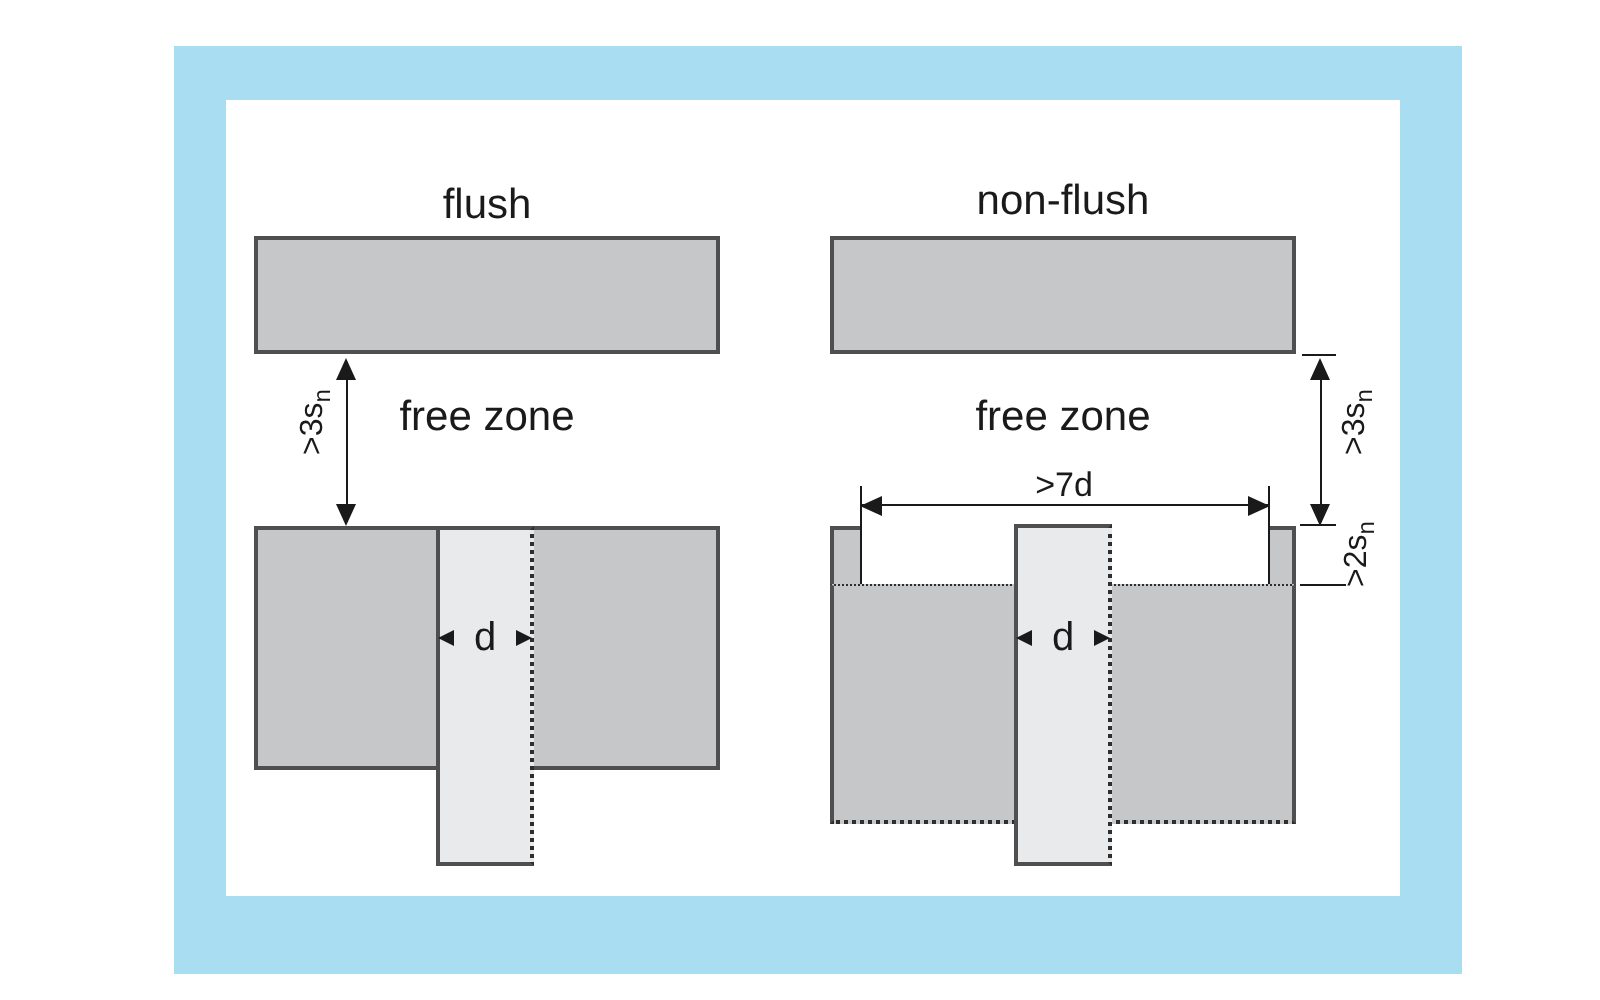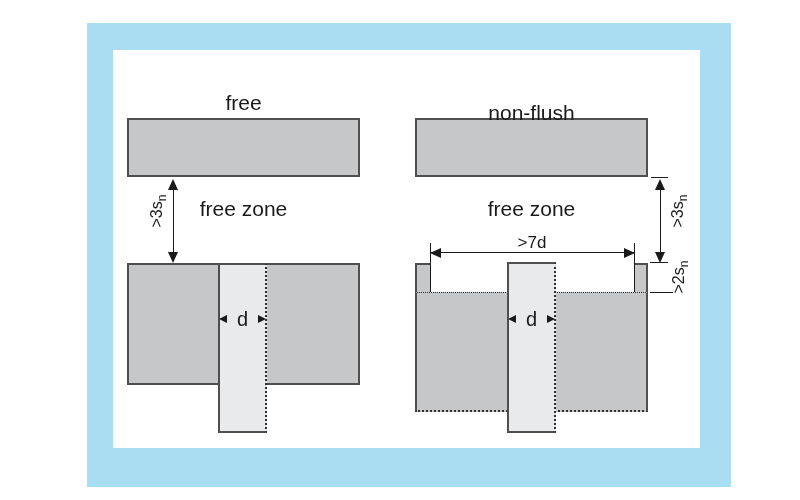--- a/index.html
+++ b/index.html
@@ -45,21 +45,21 @@
   .dtri.r{border-top:4px solid transparent;border-bottom:4px solid transparent;border-left:8px solid var(--dim);}
   
   #f-title{left:127px;top:90px;width:233px;}
   #f-target{left:127px;top:118px;width:233px;height:59px;}
   #f-freezone{left:127px;top:196px;width:233px;}
   #f-vdim{left:168px;top:179px;height:84px;}
   #f-3sn{left:157px;top:211px;}
   #f-block{left:127px;top:263px;width:233px;height:122px;}
   #f-sensor{left:218px;top:263px;width:49px;height:170px;}
   #f-drow{left:219px;top:308px;width:47px;}
-  #n-title{left:415px;top:100px;width:233px;}
+  #n-title{left:415px;top:88px;width:233px;}
   #n-target{left:415px;top:118px;width:233px;height:59px;}
   #n-freezone{left:415px;top:196px;width:233px;}
   #n-7dlabel{left:430px;top:233px;width:204px;}
   #n-7ddim{left:430px;top:248px;width:205px;}
   #n-extl{left:430px;top:243px;height:49px;}
   #n-extr{left:634px;top:243px;height:49px;}
   #n-riml{left:415px;top:263px;width:15px;height:29px;background:var(--metal);
     border-left:2px solid var(--outline);border-top:2px solid var(--outline);z-index:2;}
   #n-rimr{left:634px;top:263px;width:14px;height:29px;background:var(--metal);
     border-right:2px solid var(--outline);border-top:2px solid var(--outline);z-index:2;}
@@ -75,21 +75,21 @@
   #n-lead3{left:650px;top:292px;width:23px;}
   #n-2sn{left:679px;top:277px;}
 </style>
 </head>
 <body>
 
 <div class="abs" id="frame"></div>
 
 <div>
 
-  <div class="abs title" id="f-title">free</div>
+  <div class="abs title" id="f-title">flush</div>
   <div class="abs shape" id="f-target"></div>
   <div class="abs freezone" id="f-freezone">free zone</div>
 
   <div class="abs vdim" id="f-vdim">
     <span class="tri tri-up"></span>
     <span class="line"></span>
     <span class="tri tri-down"></span>
   </div>
   <div class="abs rotlabel" id="f-3sn"><span>&gt;3s</span><sub>n</sub></div>
 

